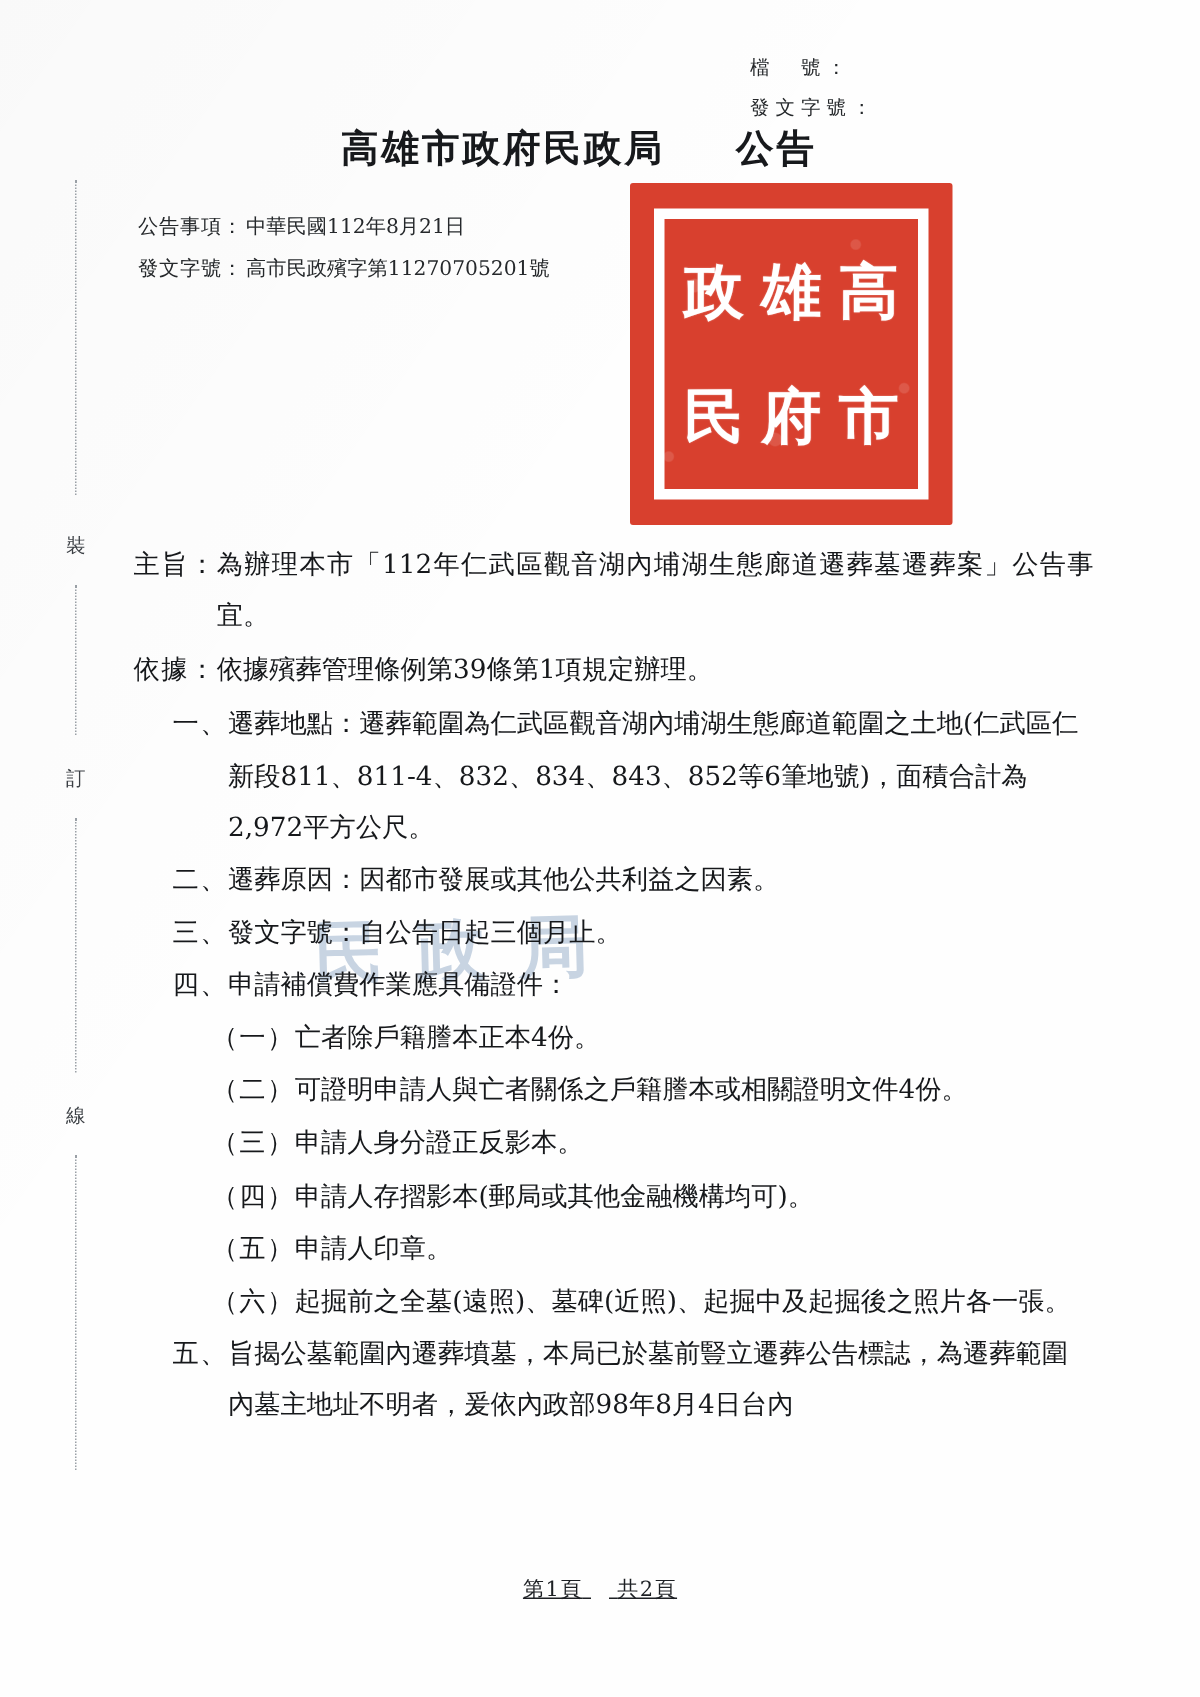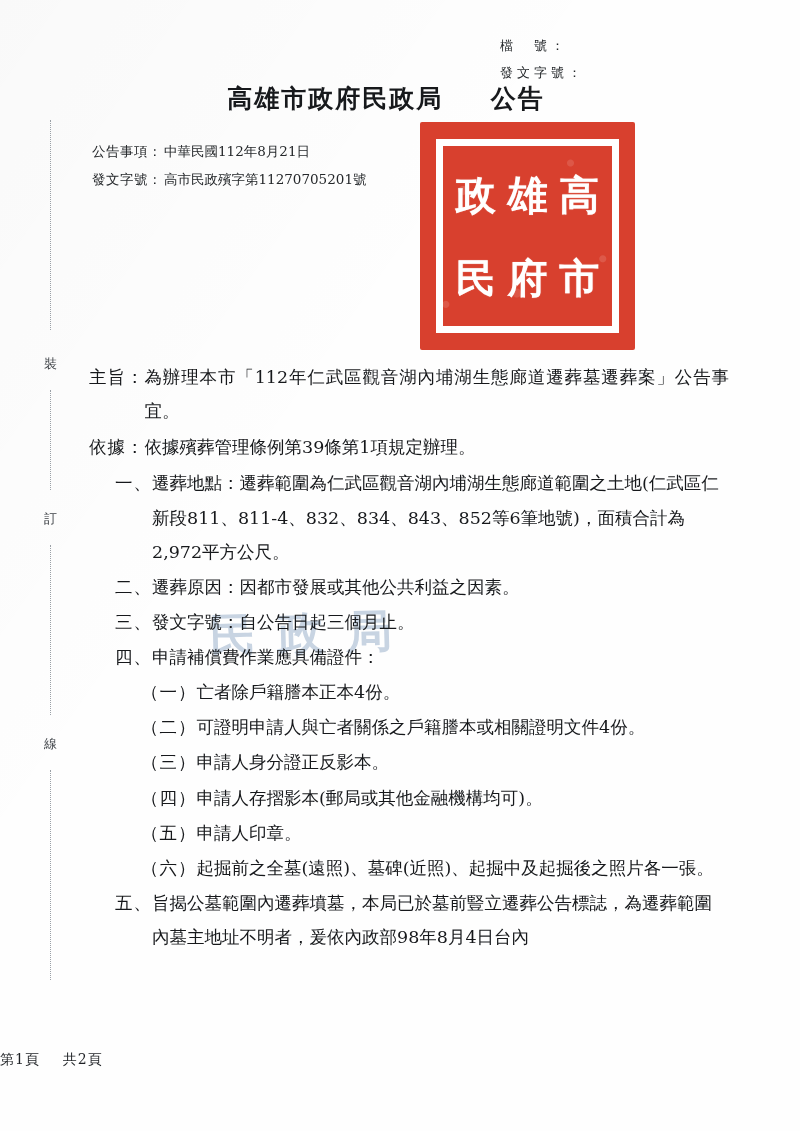--- a/index.html
+++ b/index.html
@@ -190,24 +190,25 @@
     width: 1px;
     border-left: 1px dotted #9aa0a6;
   }
 
   
   .footer {
     position: absolute;
     bottom: 62px;
     left: 0;
     width: 800px;
-    text-align: left;
+    text-align: center;
     font-size: 14px;
     letter-spacing: 1px;
     color: #1d2024;
+    text-decoration: underline;
   }
   .footer .gap { display: inline-block; width: 12px; }
 </style>
 </head>
 <body>
 
 <div class="page">
 
   <div class="hdr-meta">
     <div>

